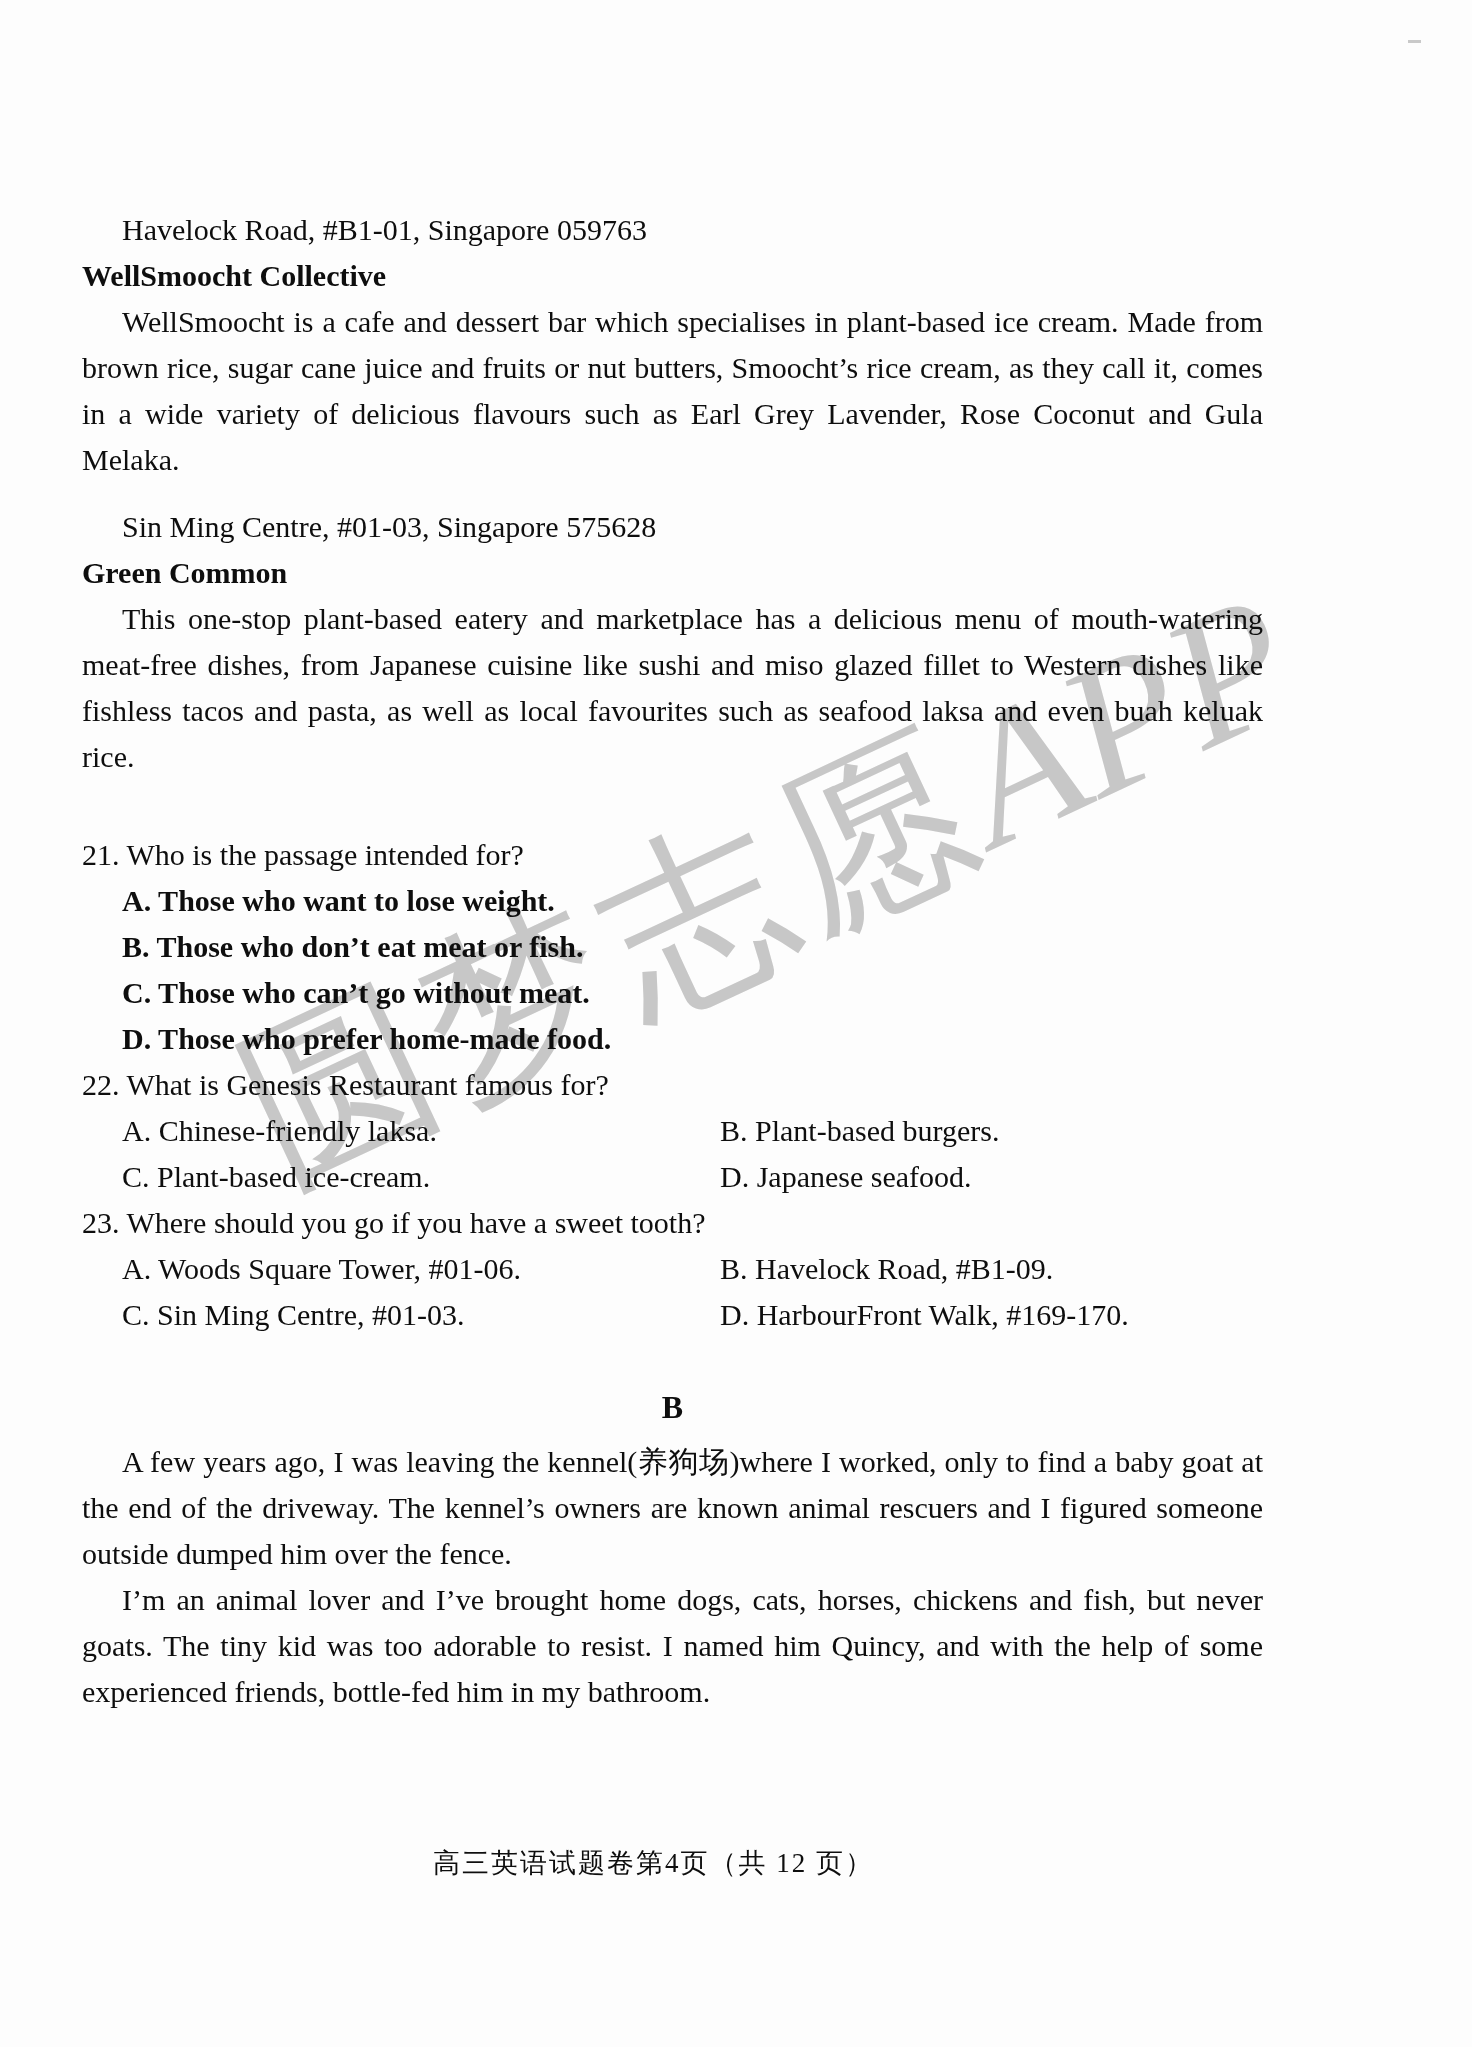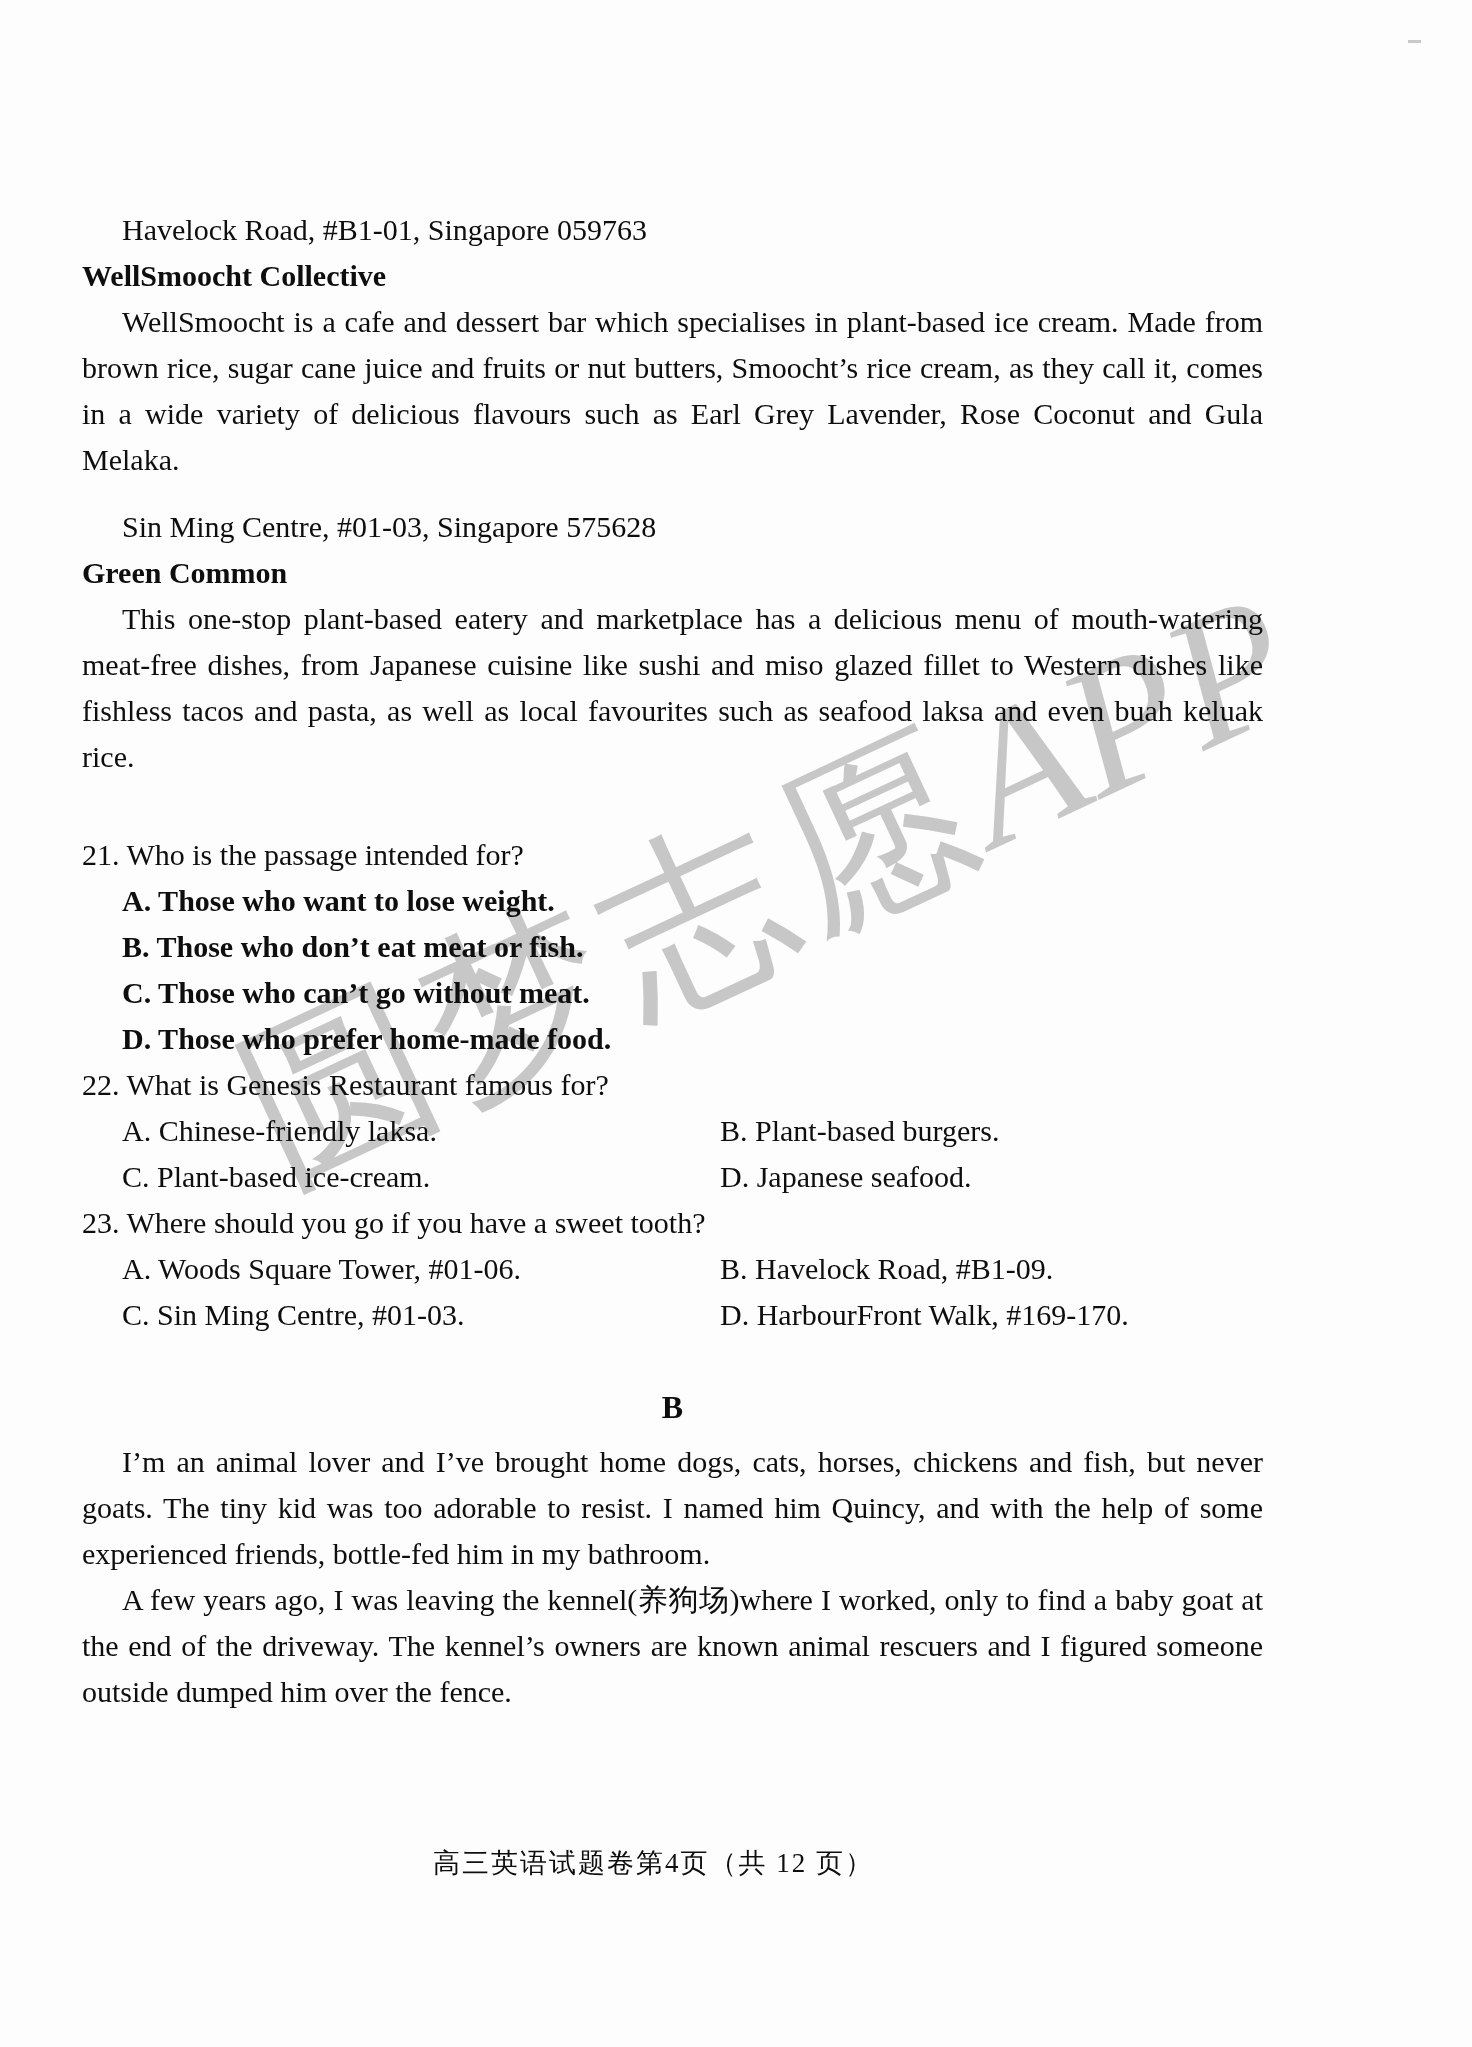--- a/index.html
+++ b/index.html
@@ -130,21 +130,21 @@
       <span class="col-a">C. Sin Ming Centre, #01-03.</span>
       <span class="col-b">D. HarbourFront Walk, #169-170.</span>
     </div>
 
     <div class="spacer-46"></div>
 
     <div class="section-label">B</div>
 
     <div class="spacer-9"></div>
 
+    <div class="para">A few years ago, I was leaving the kennel(养狗场)where I worked, only to find a baby goat at the end of the driveway. The kennel’s owners are known animal rescuers and I figured someone outside dumped him over the fence.</div>
+
     <div class="para">I’m an animal lover and I’ve brought home dogs, cats, horses, chickens and fish, but never goats. The tiny kid was too adorable to resist. I named him Quincy, and with the help of some experienced friends, bottle-fed him in my bathroom.</div>
-
-    <div class="para">A few years ago, I was leaving the kennel(养狗场)where I worked, only to find a baby goat at the end of the driveway. The kennel’s owners are known animal rescuers and I figured someone outside dumped him over the fence.</div>
 
   </div>
 
   <div class="footer">高三英语试题卷第4页（共 12 页）</div>
 
 </div>
 
 </body></html>

